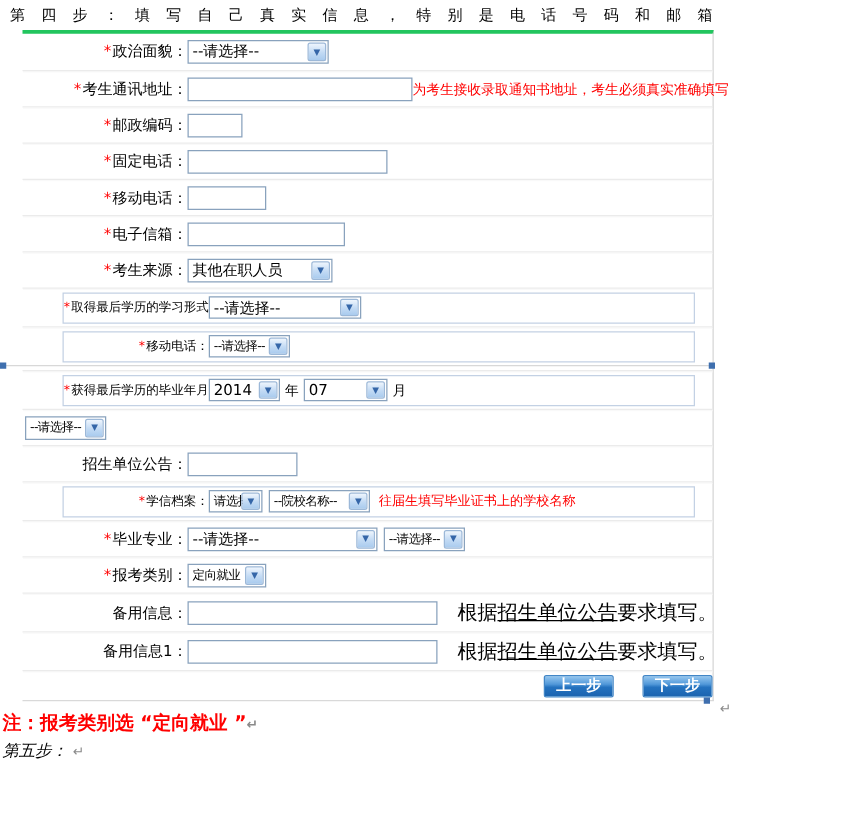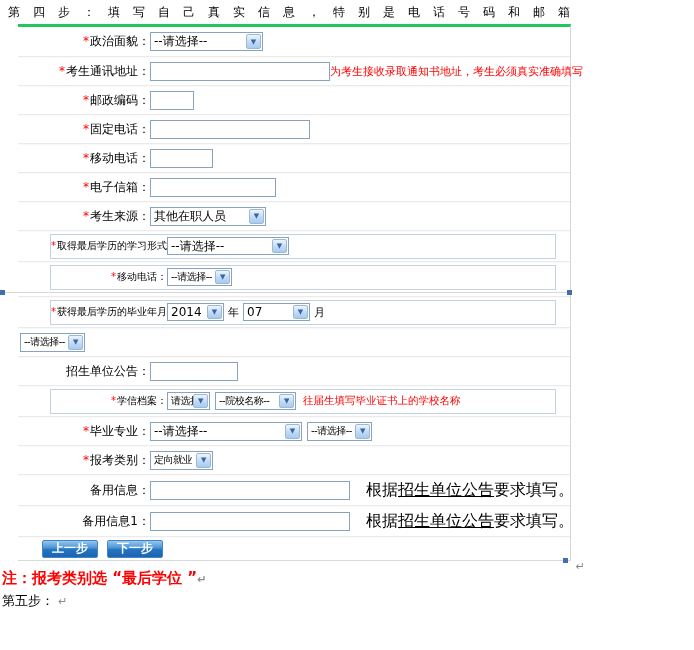--- a/index.html
+++ b/index.html
@@ -33,35 +33,35 @@
 
   .note-red { color:#ff0000; font-weight:normal; }
   .addr-note { margin-left:auto; padding-right:3px; font-size:11px; white-space:nowrap; }
   .dip-note { margin-left:6px; font-size:10px; white-space:nowrap; letter-spacing:-0.2px; }
   .lnk-red { color:#ff0000; }
   .school-note { margin-left:7px; font-size:10.5px; white-space:nowrap; }
   .bk-note { margin-left:16px; font-size:16px; white-space:nowrap; }
   .bk-note u { text-decoration:underline; }
   .unit { margin:0 4px; font-size:11px; }
 
-  .btnrow { justify-content:flex-start; height:24px; gap:9px; padding-left:24px; }
+  .btnrow { justify-content:flex-end; height:24px; gap:23px; padding-left:24px; }
   .btn { height:18px; padding:0 9px; font-size:12px; font-weight:bold; color:#fff; cursor:pointer;
          background:linear-gradient(180deg,#94c6ef 0%,#5198d9 40%,#2472bf 55%,#1b64b0 100%);
          border:1px solid #4286c6; border-radius:2px; font-family:inherit; line-height:15px; }
 
   .img-divider { position:relative; height:4px; margin-left:-18px; width:572px; border-top:1px solid #d8d8d8; }
   .handle { position:absolute; width:5px; height:5px; background:#3f6fae; top:-3px; }
   .h-left { left:0; } .h-right { right:0; }
   .corner-handle { position:absolute; right:2px; bottom:-3px; width:5px; height:5px; background:#3f6fae; }
   .pm { color:#8a8a8a; font-size:11px; }
   .pm-corner { position:absolute; right:-15px; bottom:-13px; }
 
   .footer { margin-top:8px; padding-left:2px; }
   .f-note { color:#ff0000; font-weight:bold; font-size:15px; }
-  .f-step { font-size:13px; margin-top:4px; }
+  .f-step { font-size:13px; margin-top:4px;font-style:italic; }
 </style>
 </head>
 <body>
 
 <div class="doc-title">第四步：填写自己真实信息，特别是电话号码和邮箱</div>
 
 <div class="form-area">
 
   <div class="row">
     <span class="lbl"><em class="req">*</em><span>政治面貌：</span></span>
@@ -211,15 +211,15 @@
   <div class="row btnrow sep">
     <button class="btn">上一步</button>
     <button class="btn">下一步</button>
   </div>
 
   <i class="corner-handle"></i>
   <span class="pm pm-corner">↵</span>
 </div>
 
 <div class="footer">
-  <div class="f-note"><span>注：报考类别选 “最后学位 ”</span><span class="pm">↵</span></div>
+  <div class="f-note"><span>注：报考类别选 “定向就业 ”</span><span class="pm">↵</span></div>
   <div class="f-step"><span>第五步：</span> <span class="pm">↵</span></div>
 </div>
 
 </body></html>

